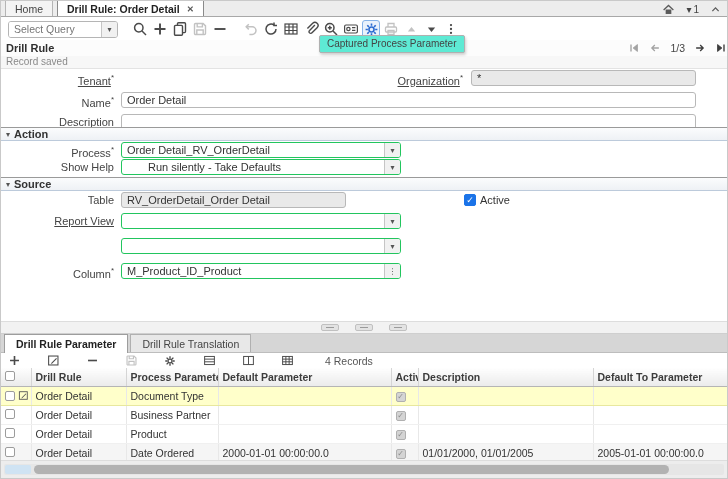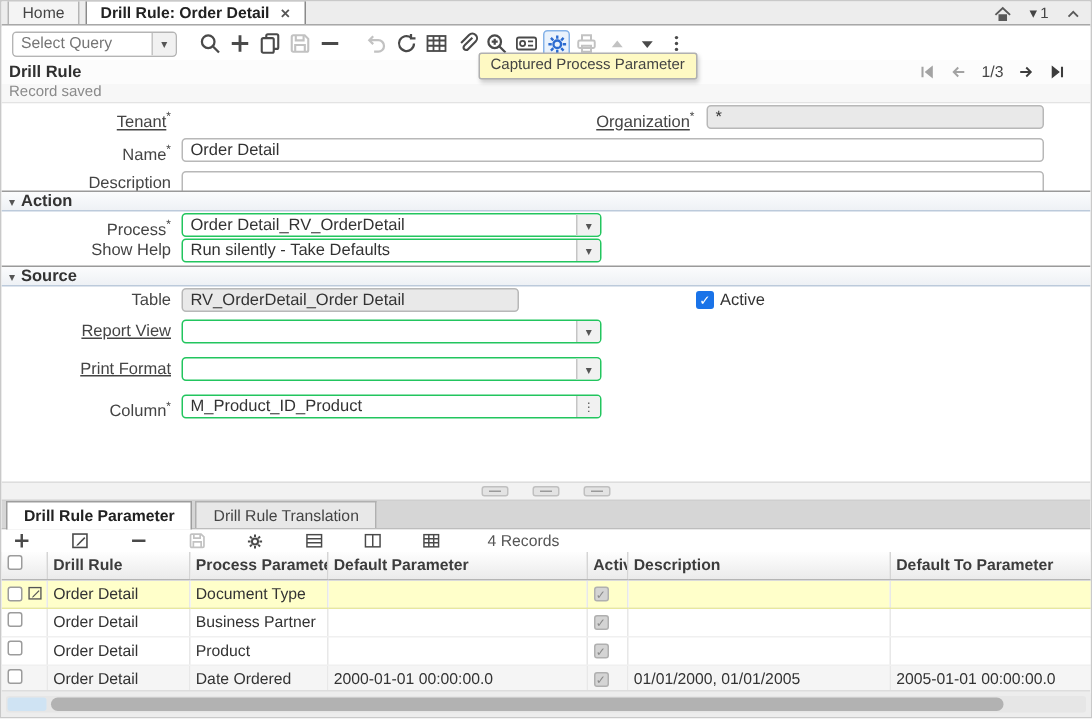--- a/index.html
+++ b/index.html
@@ -22,26 +22,26 @@
   .combo { display:flex; width:110px; height:17px; border:1px solid #b5b5b5; border-radius:3px; background:#fff; overflow:hidden; margin-right:12px; }
   .combo input { flex:1; border:none; outline:none; font-size:10.5px; padding:0 5px; color:#9a9a9a; font-family:"Liberation Sans",sans-serif; min-width:0; }
   .combo .cbtn { width:16px; background:#f1f1f1; border-left:1px solid #c5c5c5; display:flex; align-items:center; justify-content:center; font-size:8px; color:#555; cursor:pointer; }
   .tbi { width:18px; height:18px; display:inline-flex; align-items:center; justify-content:center; color:#4a4a4a; margin:0 1px; cursor:pointer; }
   .tbi.dis { color:#c2c2c2; cursor:default; }
   .tbi.gap { margin-left:12px; }
   .tbi.hl { color:#2b6bd0; background:#e9f2fc; border:1px solid #86b3e8; border-radius:3px; }
   .tbi svg { display:block; }
 
   
-  .tooltip { position:absolute; top:34px; left:318px; z-index:60; background:#fef9c3; border:1px solid #b0b0b0; border-radius:2px; padding:2px 7px 3px; font-size:10px; color:#444; box-shadow:1px 2px 3px rgba(0,0,0,.18); white-space:nowrap; }
+  .tooltip { position:absolute; top:34px; left:318px; z-index:60; background:#5eead4; border:1px solid #b0b0b0; border-radius:2px; padding:2px 7px 3px; font-size:10px; color:#444; box-shadow:1px 2px 3px rgba(0,0,0,.18); white-space:nowrap; }
 
   
   .crumb { position:absolute; top:39px; left:0; right:0; height:16px; background:#fcfcfc; display:flex; align-items:center; padding:0 8px 0 5px; }
   .crumb b { font-size:11px; color:#2f2f2f; }
-  .recnav { position:absolute; right:16px; top:0; height:16px; display:flex; align-items:center; gap:9px;justify-content:center; }
+  .recnav { position:absolute; right:0; top:0; height:16px; display:flex; align-items:center; gap:9px;justify-content:center; }
   .recnav .ni { display:inline-flex; cursor:pointer; }
   .recnav .ni.dis { color:#a3a3a3; cursor:default; }
   .recnav .ni.on { color:#3c3c3c; }
   .recnav .pos { font-size:10.5px; color:#444; }
 
   
   .status { position:absolute; top:55px; left:0; right:0; height:13px; background:#f7f7f7; border-bottom:1px solid #e3e3e3; color:#8a8a8a; font-size:10px; padding-left:5px; line-height:12px; }
 
   
   .form { position:absolute; top:68px; left:0; right:0; height:252px; background:#fff; }
@@ -286,21 +286,21 @@
       <div class="dd" style="left:120px; width:280px;">
         <span class="ddtxt">Order Detail_RV_OrderDetail</span>
         <span class="ddbtn">
             <span>▾</span>
           </span>
       </div>
     </div>
 
     <div class="frow" style="top:90px;">
       <span class="flabel"><span>Show Help</span></span>
-      <div class="dd" style="left:120px; width:280px;">
+      <div class="dd" style="left:120px; width:280px;padding-left:21px;">
         <span class="ddtxt">Run silently - Take Defaults</span>
         <span class="ddbtn">
             <span>▾</span>
           </span>
       </div>
     </div>
 
     <div class="sect" style="top:108px;">
       <span class="caret">▾</span>
       <span>Source</span>
@@ -321,21 +321,20 @@
       <span class="flabel"><span class="lnk">Report View</span></span>
       <div class="dd" style="left:120px; width:280px;">
         <span class="ddtxt"></span>
         <span class="ddbtn">
             <span>▾</span>
           </span>
       </div>
     </div>
 
     <div class="frow" style="top:169px;">
-      <span class="flabel"><span class="lnk">Print Format</span></span>
       <div class="dd" style="left:120px; width:280px;">
         <span class="ddtxt"></span>
         <span class="ddbtn">
             <span>▾</span>
           </span>
       </div>
     </div>
 
     <div class="frow" style="top:194px;">
       <span class="flabel"><span>Column</span><sup>*</sup></span>

